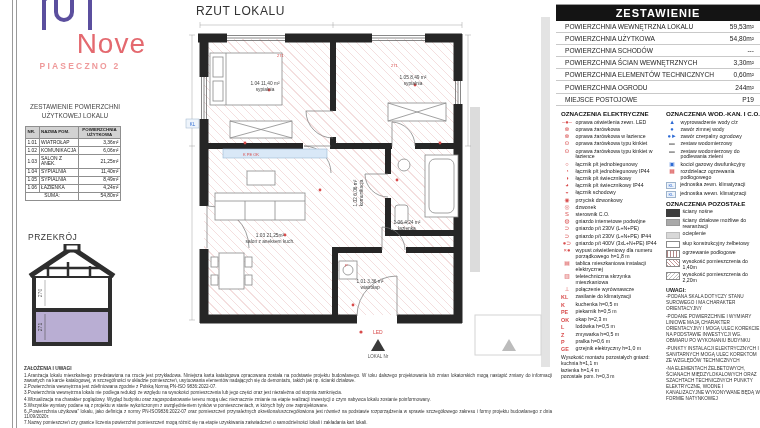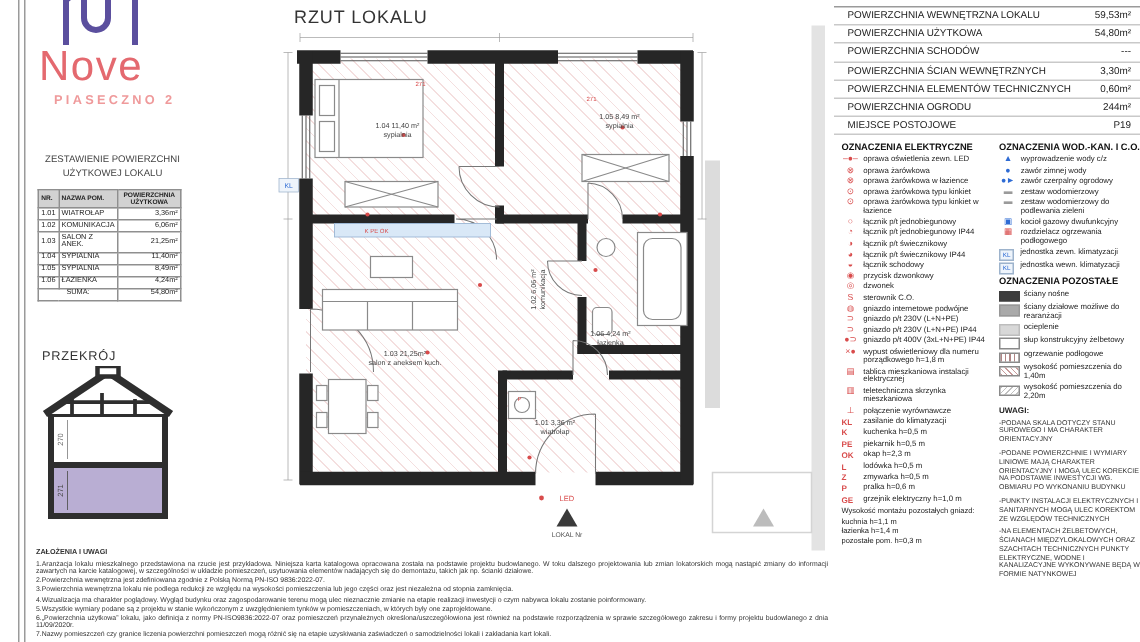--- a/index.html
+++ b/index.html
@@ -2,23 +2,23 @@
 <html><head>
 <meta charset="utf-8">
 <style>
   html,body{margin:0;padding:0;background:#fff;}
   .sheet{position:relative;width:760px;height:428px;background:#fff;overflow:hidden;
          font-family:"Liberation Sans",sans-serif;color:#222;}
   .edge{position:absolute;left:12px;top:0;width:3px;height:428px;
         border-left:1px solid #9a9a9a;border-right:1px solid #9a9a9a;}
   
   .logo-icon{position:absolute;left:36px;top:-14px;}
-  .brand{position:absolute;left:26px;top:28px;width:120px;text-align:left;
+  .brand{position:absolute;left:26px;top:28px;width:120px;text-align:right;
          font-size:28px;font-weight:normal;color:#e4696f;letter-spacing:1px;}
-  .brand-sub{position:absolute;left:36px;top:61px;width:120px;text-align:left;
+  .brand-sub{position:absolute;left:20px;top:61px;width:120px;text-align:center;
          font-size:8.5px;font-weight:bold;color:#ef9a9b;letter-spacing:2.2px;}
   
   .atable-title{position:absolute;left:14px;top:103px;width:122px;text-align:center;
         font-size:6.4px;line-height:1.35;color:#444;}
   table.atable{position:absolute;left:25px;top:126px;width:96px;border-collapse:collapse;
         font-size:4.9px;color:#222;}
   table.atable th,table.atable td{border:0.5px solid #8f8f8f;padding:0.8px 1.5px;line-height:1.1;}
   table.atable th{background:#d2d2d2;font-size:4.4px;font-weight:bold;text-align:left;}
   td.num{text-align:right;white-space:nowrap;}
   
@@ -283,20 +283,21 @@
       <text x="85" y="228">salon z aneksem kuch.</text>
       <text x="172" y="178" transform="rotate(-90 172 178)">1.02 6,06 m²</text>
       <text x="178" y="178" transform="rotate(-90 178 178)">komunikacja</text>
       <text x="185" y="268">1.01 3,36 m²</text>
       <text x="185" y="274">wiatrołap</text>
     </g>
   </svg>
 
   <div class="rpanel">
     <div class="partial"></div>
+    <div class="bar">ZESTAWIENIE</div>
     <div class="srow">
         <span>POWIERZCHNIA WEWNĘTRZNA LOKALU</span>
         <span class="v">59,53m²</span>
       </div>
     <div class="srow">
         <span>POWIERZCHNIA UŻYTKOWA</span>
         <span class="v">54,80m²</span>
       </div>
     <div class="srow">
         <span>POWIERZCHNIA SCHODÓW</span>

